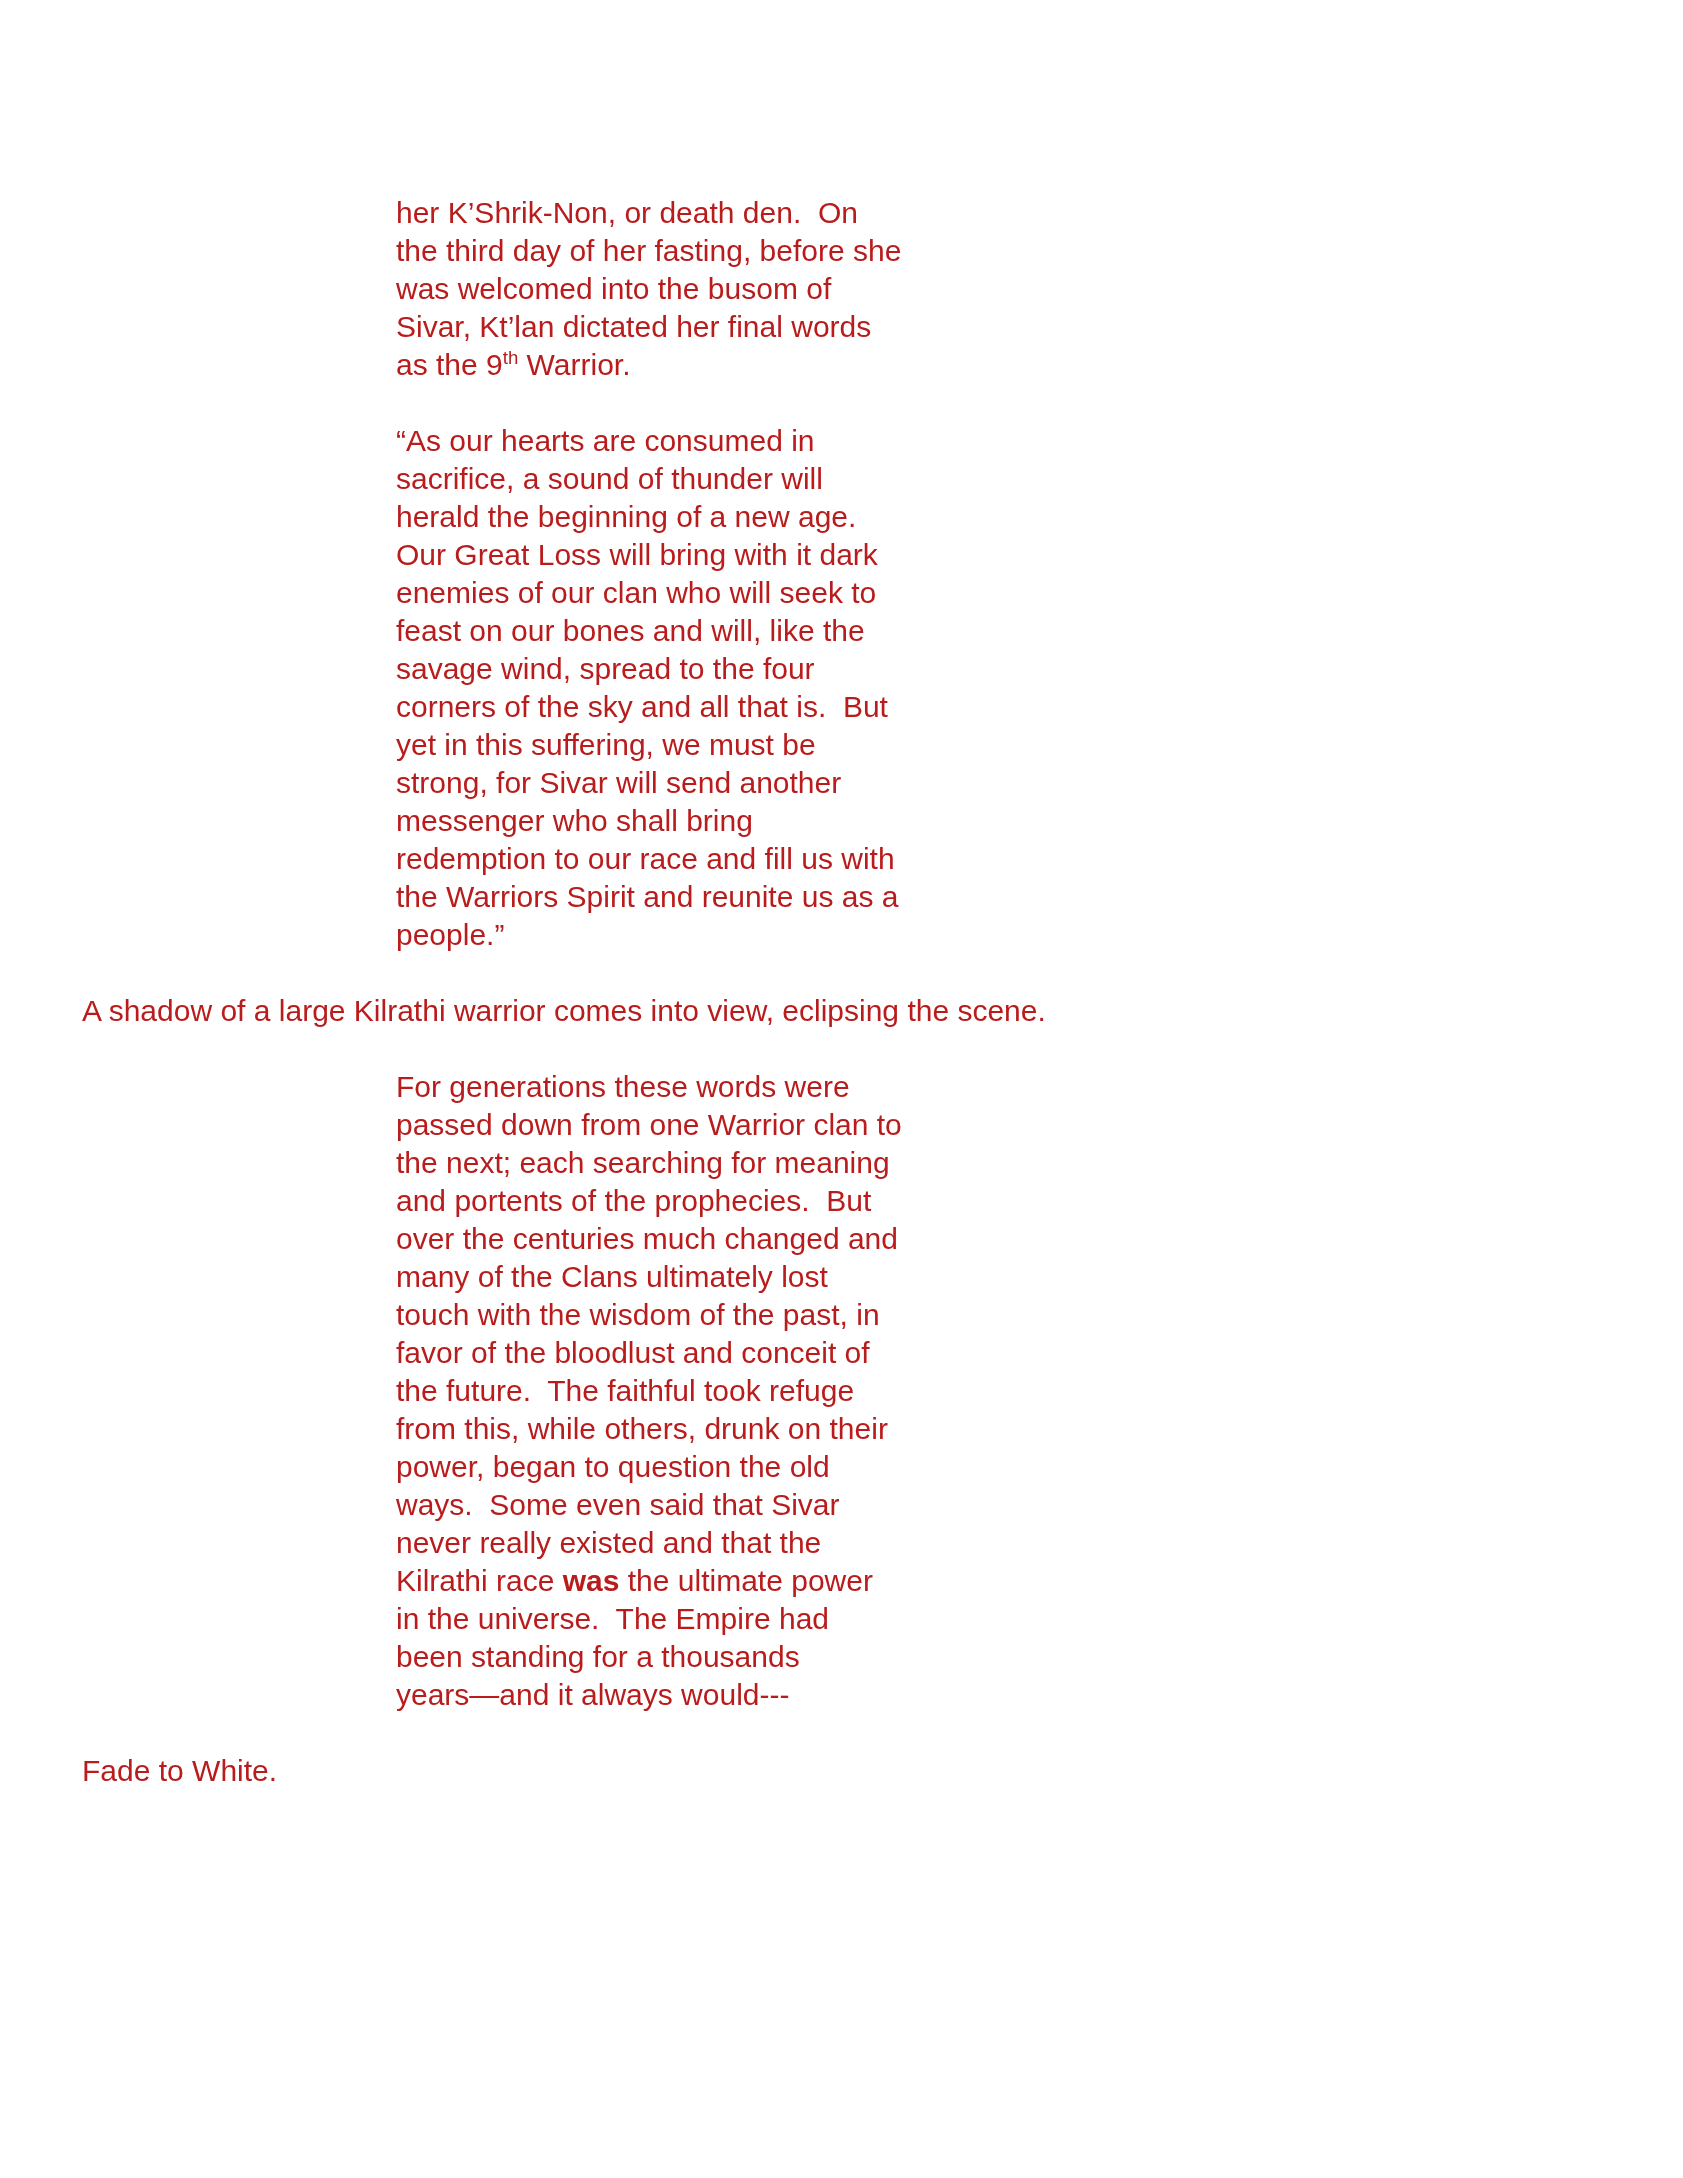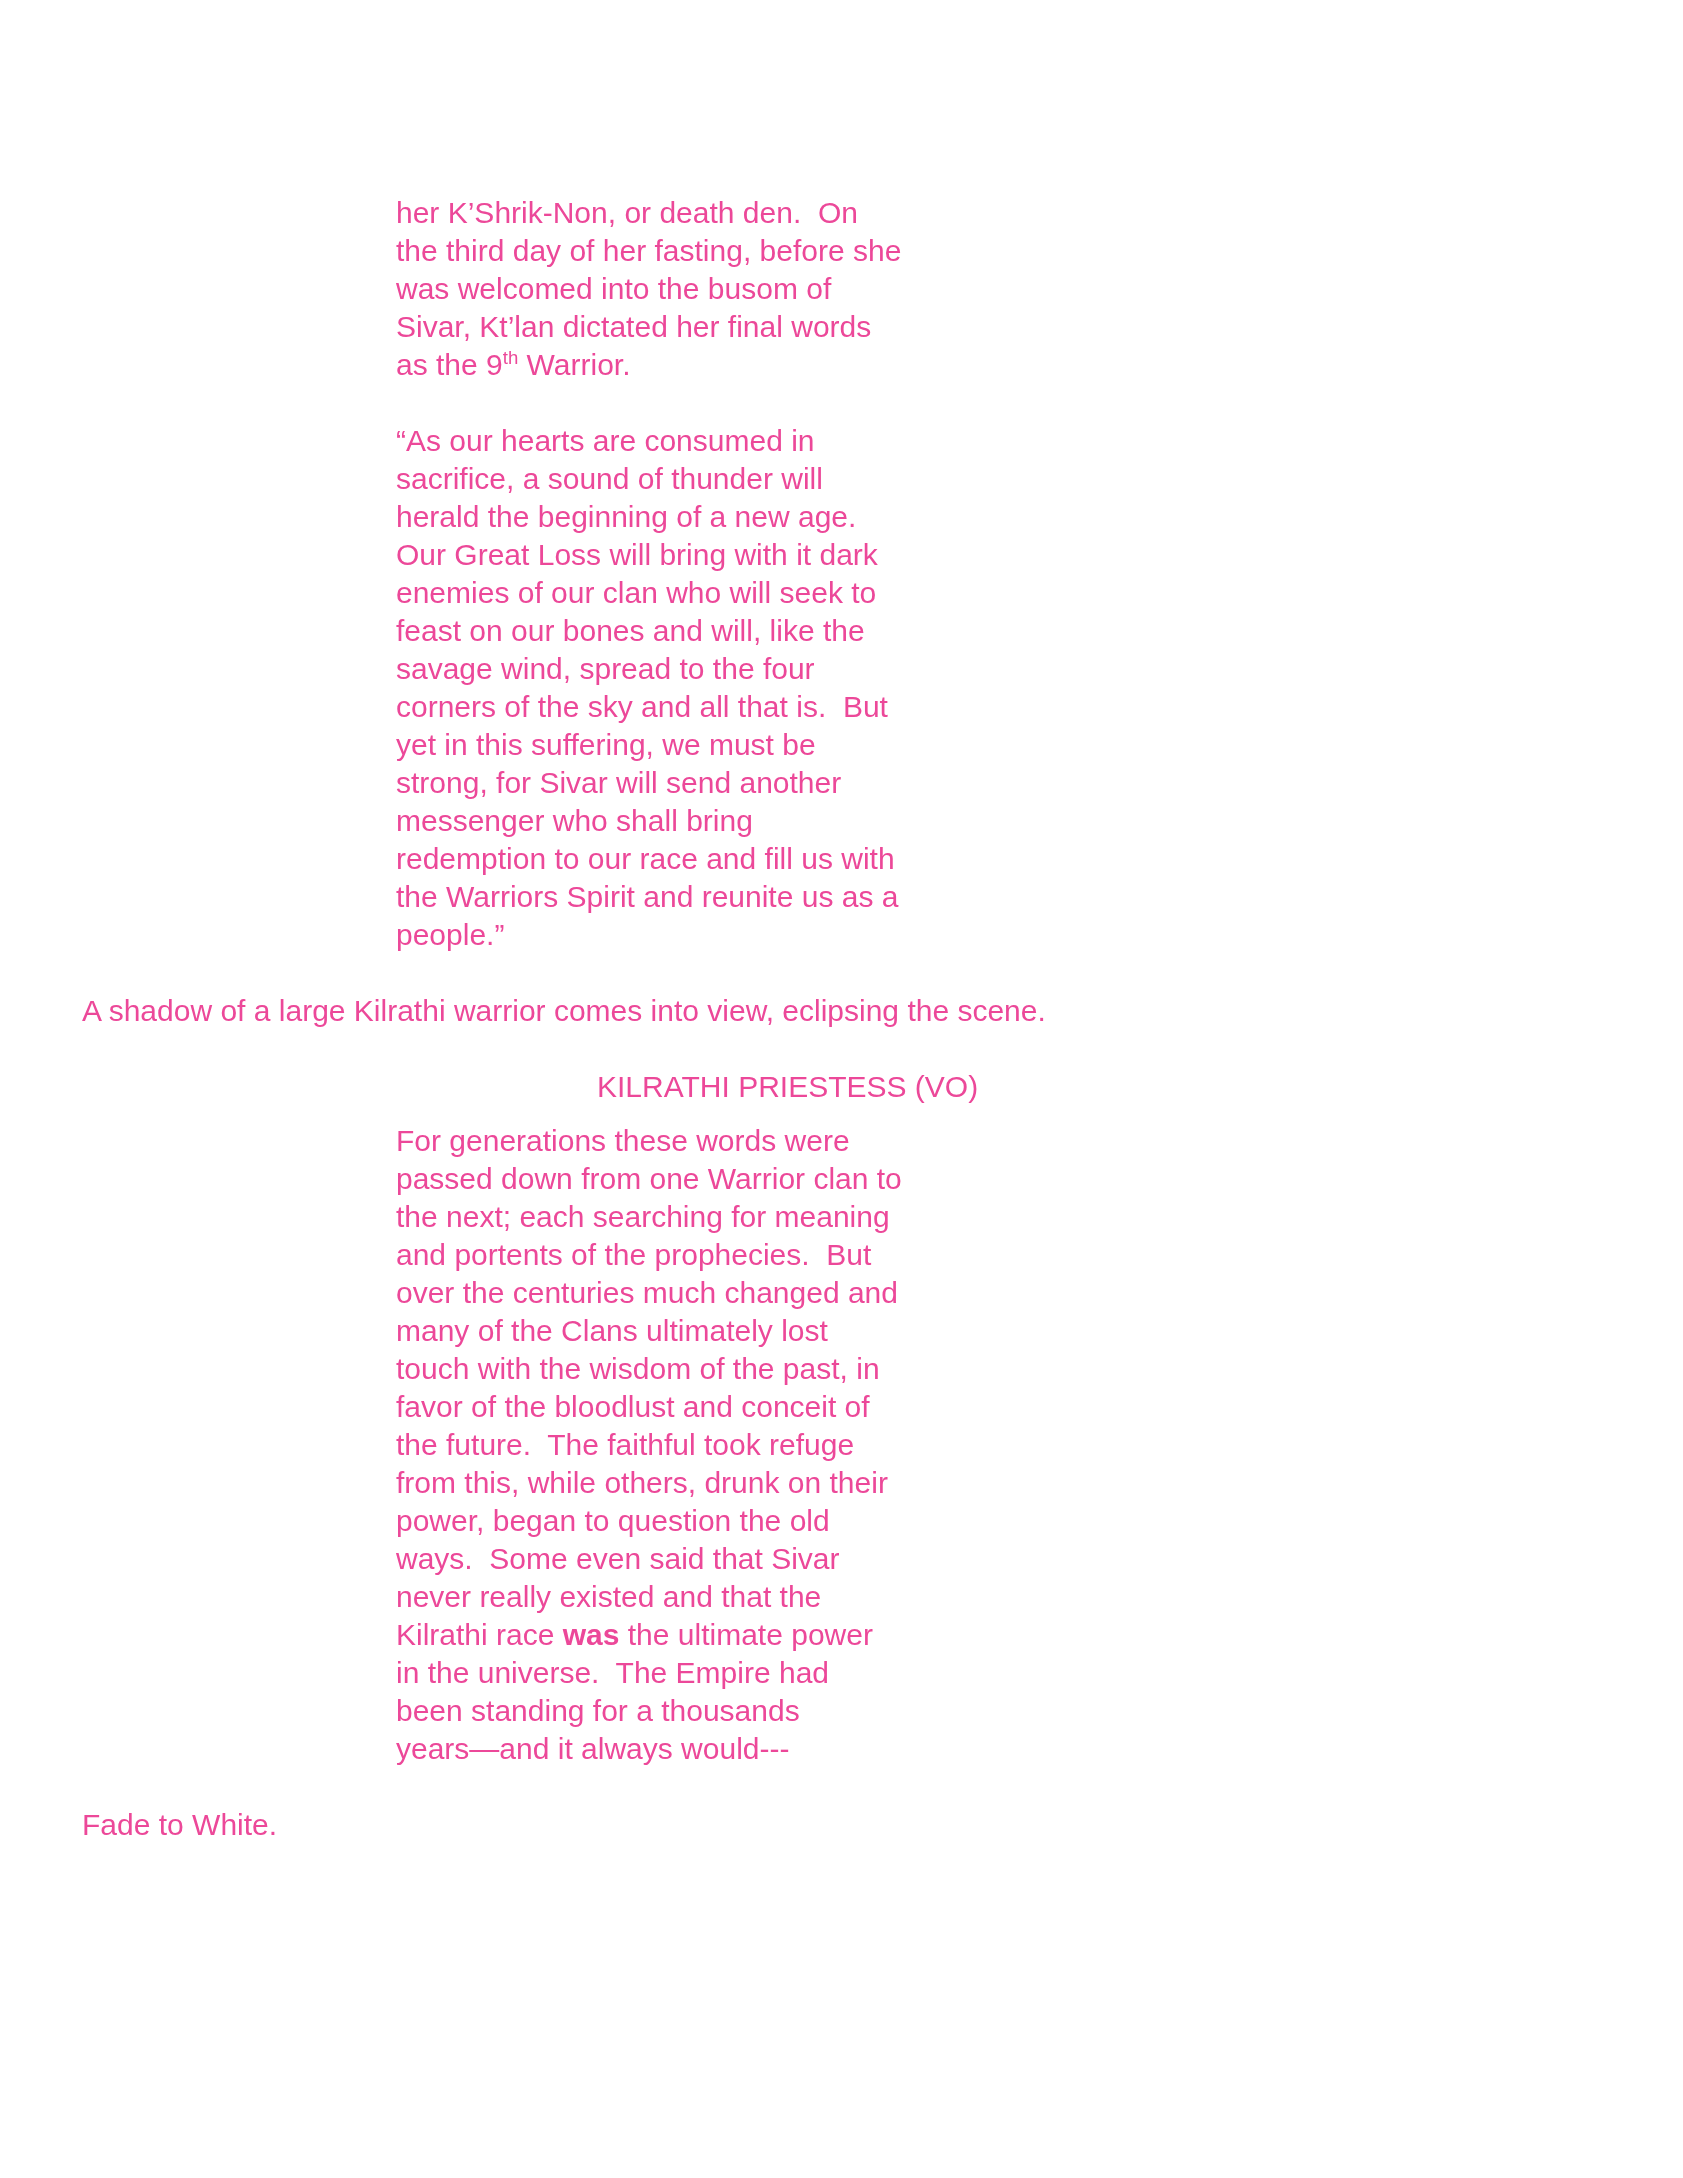--- a/index.html
+++ b/index.html
@@ -5,21 +5,21 @@
   html, body {
     margin: 0;
     padding: 0;
     background: #ffffff;
   }
   .page {
     position: relative;
     width: 1683px;
     height: 2178px;
     background: #ffffff;
-    color: #ec4899;
+    color: #b91c1c;
     font-family: "Liberation Sans", sans-serif;
     font-size: 30px;
     line-height: 38px;
     box-sizing: border-box;
     padding-top: 194px;
     overflow: hidden;
   }
   .dialogue {
     margin-left: 396px;
     margin-right: 198px;
@@ -71,21 +71,20 @@
 corners of the sky and all that is.  But
 yet in this suffering, we must be
 strong, for Sivar will send another
 messenger who shall bring
 redemption to our race and fill us with
 the Warriors Spirit and reunite us as a
 people.”</div>
 
   <div class="action">A shadow of a large Kilrathi warrior comes into view, eclipsing the scene.</div>
 
-  <div class="cue">KILRATHI PRIESTESS (VO)</div>
 
   <div class="dialogue after-cue"><span>For generations these words were
 passed down from one Warrior clan to
 the next; each searching for meaning
 and portents of the prophecies.  But
 over the centuries much changed and
 many of the Clans ultimately lost
 touch with the wisdom of the past, in
 favor of the bloodlust and conceit of
 the future.  The faithful took refuge

